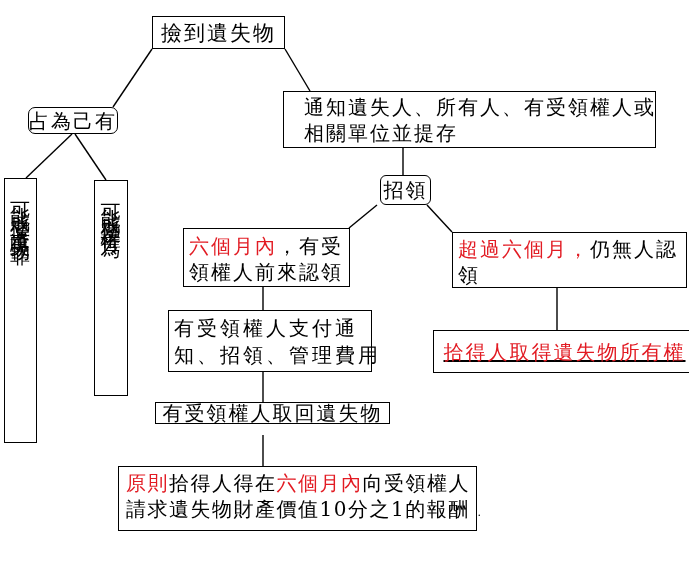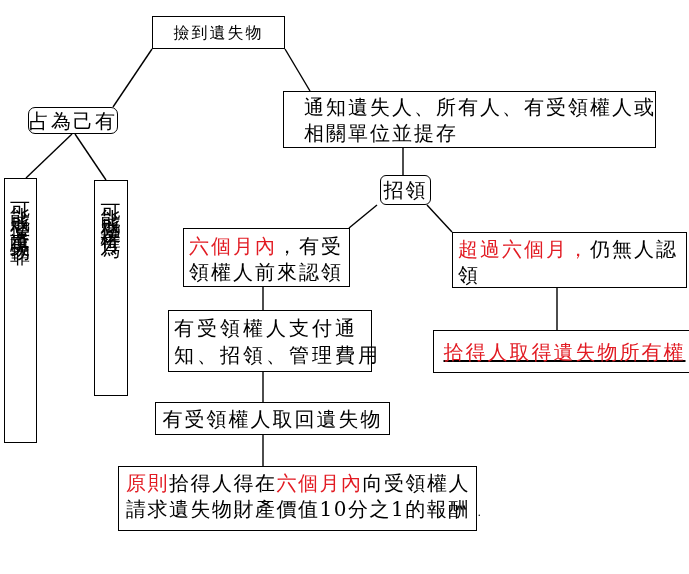--- a/index.html
+++ b/index.html
@@ -49,21 +49,21 @@
     <line x1="75" y1="134" x2="106" y2="180"></line>
     <line x1="403" y1="148" x2="403" y2="175"></line>
     <line x1="377" y1="205" x2="349" y2="228"></line>
     <line x1="427" y1="205" x2="452" y2="232"></line>
     <line x1="263" y1="287" x2="263" y2="310"></line>
     <line x1="263" y1="372" x2="263" y2="402"></line>
     <line x1="263" y1="435" x2="263" y2="466"></line>
     <line x1="557" y1="287" x2="557" y2="330"></line>
   </svg>
 
-  <div class="node center" style="left:152px;top:16px;width:133px;height:33px;font-size:16px;">
+  <div class="node center" style="left:152px;top:16px;width:133px;height:33px;font-size:21px;">
     <span>撿到遺失物</span>
   </div>
 
   <div class="node center" style="left:28px;top:107px;width:90px;height:27px;border-radius:7px;">
     <span>占為己有</span>
   </div>
 
   <div class="node vert" style="left:4px;top:178px;width:33px;height:265px;">
     <span>可能成立侵占遺失物罪</span>
   </div>
@@ -105,21 +105,21 @@
 
   <div class="node pad" style="left:168px;top:310px;width:204px;height:62px;padding-top:4px;line-height:27px;letter-spacing:3px;">
     <div class="ln">
       <span>有受領權人支付通</span>
     </div>
     <div class="ln">
       <span>知、招領、管理費用</span>
     </div>
   </div>
 
-  <div class="node center" style="left:155px;top:402px;width:235px;height:33px;">
+  <div class="node center" style="left:155px;top:402px;width:235px;height:22px;">
     <span>有受領權人取回遺失物</span>
   </div>
 
   <div class="node center" style="left:433px;top:330px;width:263px;height:43px;text-decoration:underline;">
     <span class="red">拾得人取得遺失物所有權</span>
   </div>
 
   <div class="node pad" style="left:118px;top:466px;width:359px;height:65px;padding:3px 7px;line-height:26px;letter-spacing:1.5px;">
     <div class="ln">
       <span class="red">原則</span><span>拾得人得在</span><span class="red">六個月內</span><span>向受領權人</span>

